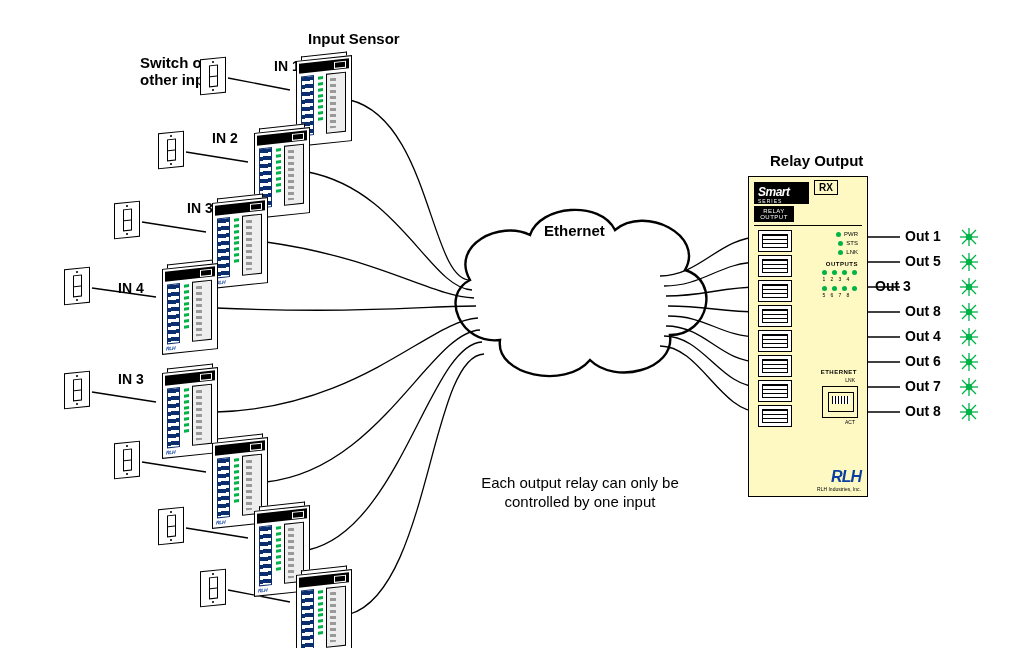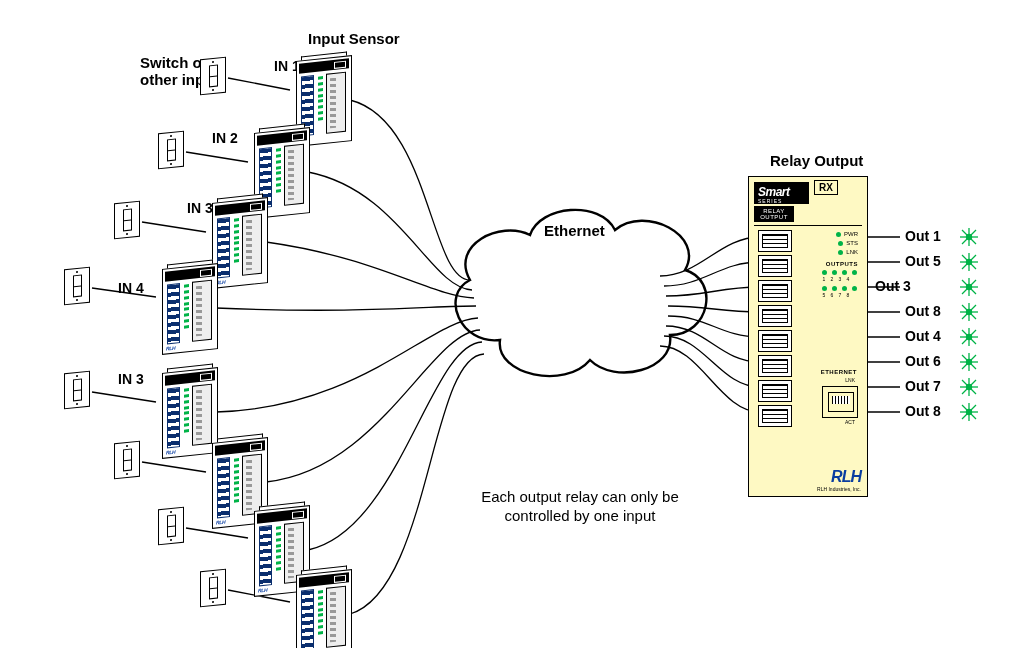--- a/index.html
+++ b/index.html
@@ -121,21 +121,21 @@
     <line x1="860" y1="387" x2="900" y2="387"></line>
     <line x1="860" y1="412" x2="900" y2="412"></line>
   </g>
 </svg>
 
 <div class="lbl" style="left:308px; top:30px;">Input Sensor</div>
 <div class="lbl" style="left:140px; top:54px; text-align:right; width:60px; line-height:1.15;">Switch or
 other input</div>
 <div class="lbl" style="left:544px; top:222px;">Ethernet</div>
 <div class="lbl" style="left:770px; top:152px;">Relay Output</div>
-<div class="note" style="left:460px; top:488px; width:240px;">Each output relay can only be
+<div class="note" style="left:460px; top:474px; width:240px;">Each output relay can only be
 controlled by one input</div>
 
 <div class="lbl lbl-sm" style="left:255px; top:58px;padding-left:19px;">IN 1</div>
 <div class="lbl lbl-sm" style="left:212px; top:130px;text-align:right;">IN 2</div>
 <div class="lbl lbl-sm" style="left:170px; top:200px;margin-left:17px;">IN 3</div>
 <div class="lbl lbl-sm" style="left:118px; top:280px;">IN 4</div>
 <div class="lbl lbl-sm" style="left:118px; top:371px;">IN 3</div>
 <div class="lbl lbl-sm" style="left:170px; top:441px;">IN 6</div>
 <div class="lbl lbl-sm" style="left:212px; top:507px;">IN 7</div>
 <div class="lbl lbl-sm" style="left:255px; top:570px;">IN 8</div>

